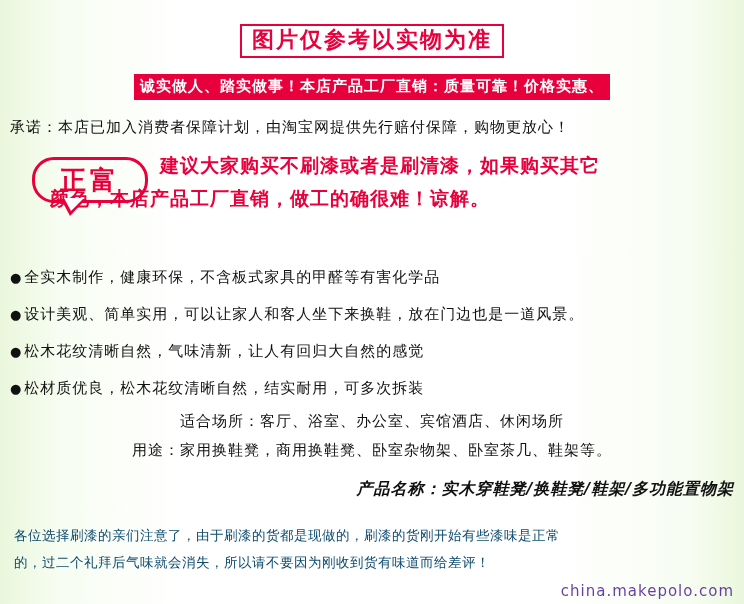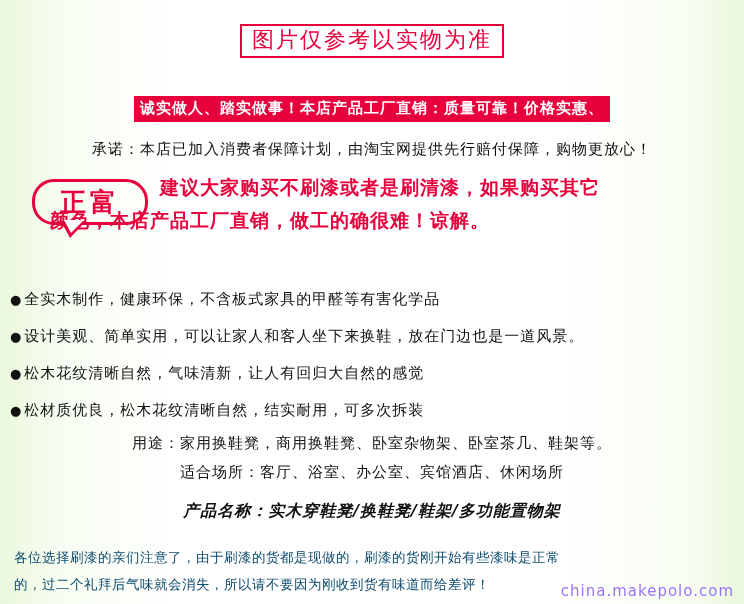--- a/index.html
+++ b/index.html
@@ -36,45 +36,44 @@
   }
 
   .title-box {
     text-align: center;
     margin-top: 6px;
   }
   .title-box .title {
     display: inline-block;
     color: #e8003c;
     font-size: 22px;
-    font-weight: normal;
+    font-weight: bold;
     letter-spacing: 2px;
     border: 2px solid #e8003c;
     padding: 2px 10px 4px 10px;
     line-height: 1.1;
   }
 
   .slogan-wrap {
     text-align: center;
     margin-top: 16px;
   }
   .slogan {
     display: inline-block;
     background: #e8003c;
     color: #ffffff;
     font-size: 15px;
     font-weight: bold;
     letter-spacing: 1px;
     padding: 3px 6px 5px 6px;
     line-height: 1.2;
-    margin-top: 22px;
   }
 
   .promise {
-    text-align: center;
+    text-align: left;
     margin-top: 18px;
     color: #111111;
     font-size: 15px;
     letter-spacing: 1px;
   }
 
   .advice-row {
     margin-top: 12px;
     position: relative;
     height: 96px;
@@ -149,21 +148,21 @@
   .plain-line {
     text-align: center;
     color: #111111;
     font-size: 15px;
     letter-spacing: 1px;
     padding: 5px 0;
   }
   .plain-line .lead { font-weight: normal; }
 
   .product-name {
-    text-align: center;
+    text-align: right;
     color: #111111;
     font-size: 16px;
     font-weight: bold;
     font-style: italic;
     letter-spacing: 1px;
     margin-top: 14px;
   }
 
   .notice {
     margin-top: 22px;
@@ -171,21 +170,21 @@
     font-size: 13.5px;
     line-height: 1.95;
     letter-spacing: 0.5px;
     padding: 0 4px;
   }
 
   .watermark {
     position: absolute;
     right: 10px;
     bottom: 4px;
-    color: #8b5cf6;
+    color: #4c1d95;
     font-size: 15px;
     letter-spacing: 1px;
     font-family: "DejaVu Sans", "Liberation Sans", sans-serif;
     opacity: 0.85;
     white-space: nowrap;
   }
 </style>
 </head>
 <body>
 
@@ -220,24 +219,24 @@
     </div>
     <div class="bullet">
       <span class="dot">●</span><span>松木花纹清晰自然，气味清新，让人有回归大自然的感觉</span>
     </div>
     <div class="bullet">
       <span class="dot">●</span><span>松材质优良，松木花纹清晰自然，结实耐用，可多次拆装</span>
     </div>
   </div>
 
   <div class="plain-line">
+    <span class="lead">适合场所：</span><span>客厅、浴室、办公室、宾馆酒店、休闲场所</span>
+  </div>
+  <div class="plain-line">
     <span class="lead">用途：</span><span>家用换鞋凳，商用换鞋凳、卧室杂物架、卧室茶几、鞋架等。</span>
-  </div>
-  <div class="plain-line">
-    <span class="lead">适合场所：</span><span>客厅、浴室、办公室、宾馆酒店、休闲场所</span>
   </div>
 
   <div class="product-name">
     <span>产品名称：</span><span>实木穿鞋凳/换鞋凳/鞋架/多功能置物架</span>
   </div>
 
   <div class="notice">
     <div>各位选择刷漆的亲们注意了，由于刷漆的货都是现做的，刷漆的货刚开始有些漆味是正常</div>
     <div>的，过二个礼拜后气味就会消失，所以请不要因为刚收到货有味道而给差评！</div>
   </div>

